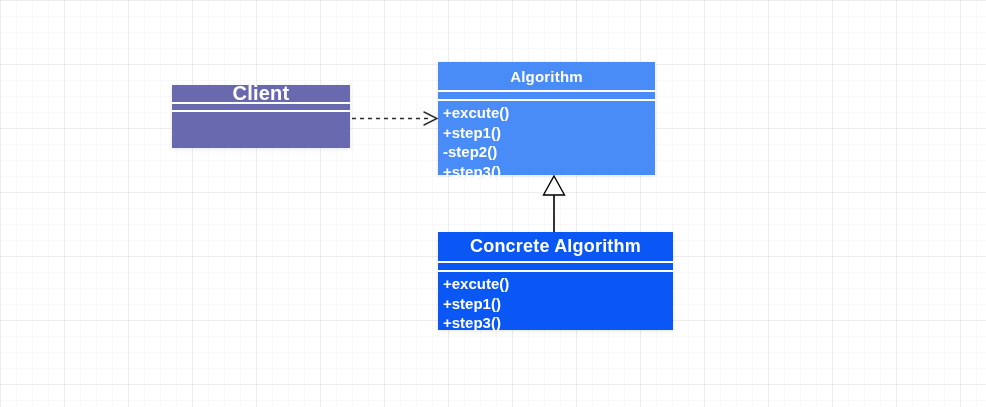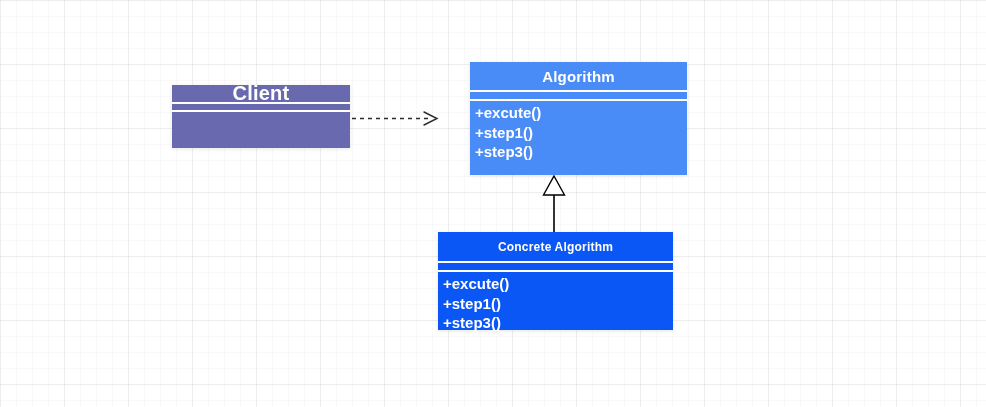--- a/index.html
+++ b/index.html
@@ -86,41 +86,40 @@
   #client-class .uml-band { height: 6px; background: #6869AF; }
   #client-class .uml-members { height: 26px; }
 
   
   #algorithm-class {
     left: 438px;
     top: 62px;
     width: 217px;
     height: 113px;
     background: #4A8CF7;
-    margin-left: 32px;
   }
   #algorithm-class .uml-title {
     height: 28px;
     font-size: 15px;
   }
   #algorithm-class .uml-sep { height: 2px; }
   #algorithm-class .uml-band { height: 7px; background: #4A8CF7; }
   #algorithm-class .uml-members { font-size: 15px; }
 
   
   #concrete-algorithm-class {
     left: 438px;
     top: 232px;
     width: 235px;
     height: 98px;
     background: #0B57F5;
   }
   #concrete-algorithm-class .uml-title {
     height: 29px;
-    font-size: 12px;
+    font-size: 18px;
   }
   #concrete-algorithm-class .uml-sep { height: 2px; }
   #concrete-algorithm-class .uml-band { height: 7px; background: #0B57F5; }
   #concrete-algorithm-class .uml-members { font-size: 15px; }
 
   
   .connector-layer {
     position: absolute;
     left: 0;
     top: 0;
@@ -156,20 +155,21 @@
   </div>
 
   <div class="uml-class" id="algorithm-class">
     <div class="uml-title">Algorithm</div>
     <div class="uml-sep"></div>
     <div class="uml-band"></div>
     <div class="uml-sep"></div>
     <div class="uml-members">
       <div class="uml-member">+excute()</div>
       <div class="uml-member">+step1()</div>
+      <div class="uml-member">-step2()</div>
       <div class="uml-member">+step3()</div>
     </div>
   </div>
 
   <div class="uml-class" id="concrete-algorithm-class">
     <div class="uml-title">Concrete Algorithm</div>
     <div class="uml-sep"></div>
     <div class="uml-band"></div>
     <div class="uml-sep"></div>
     <div class="uml-members">

